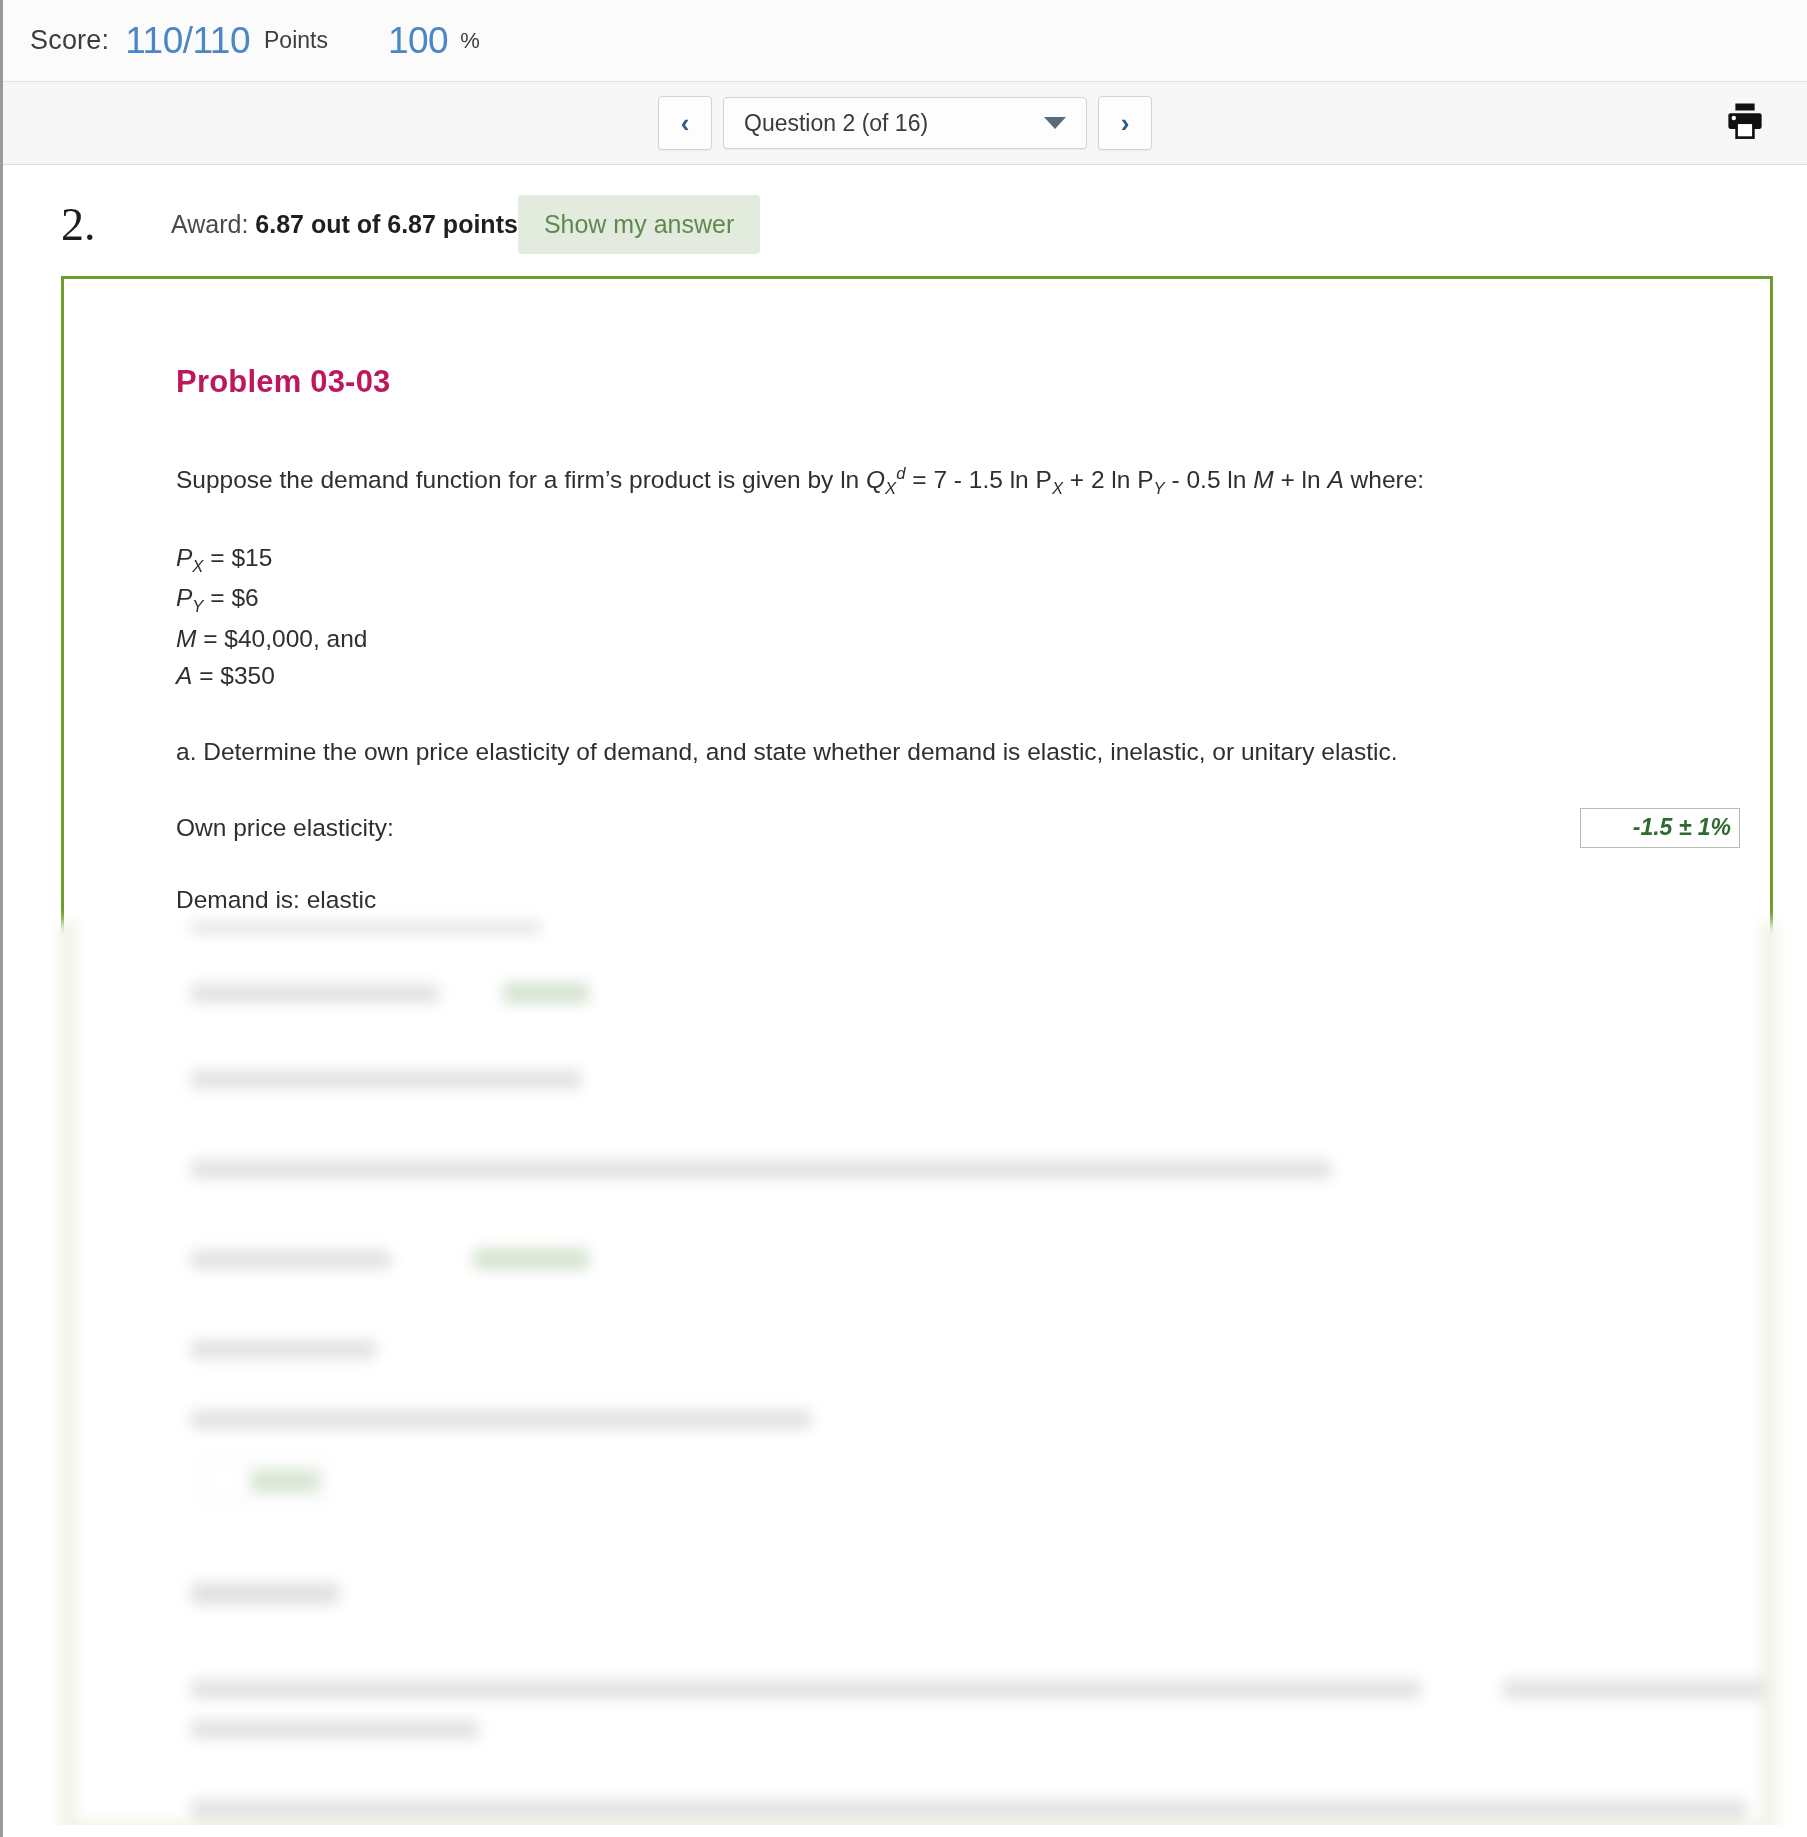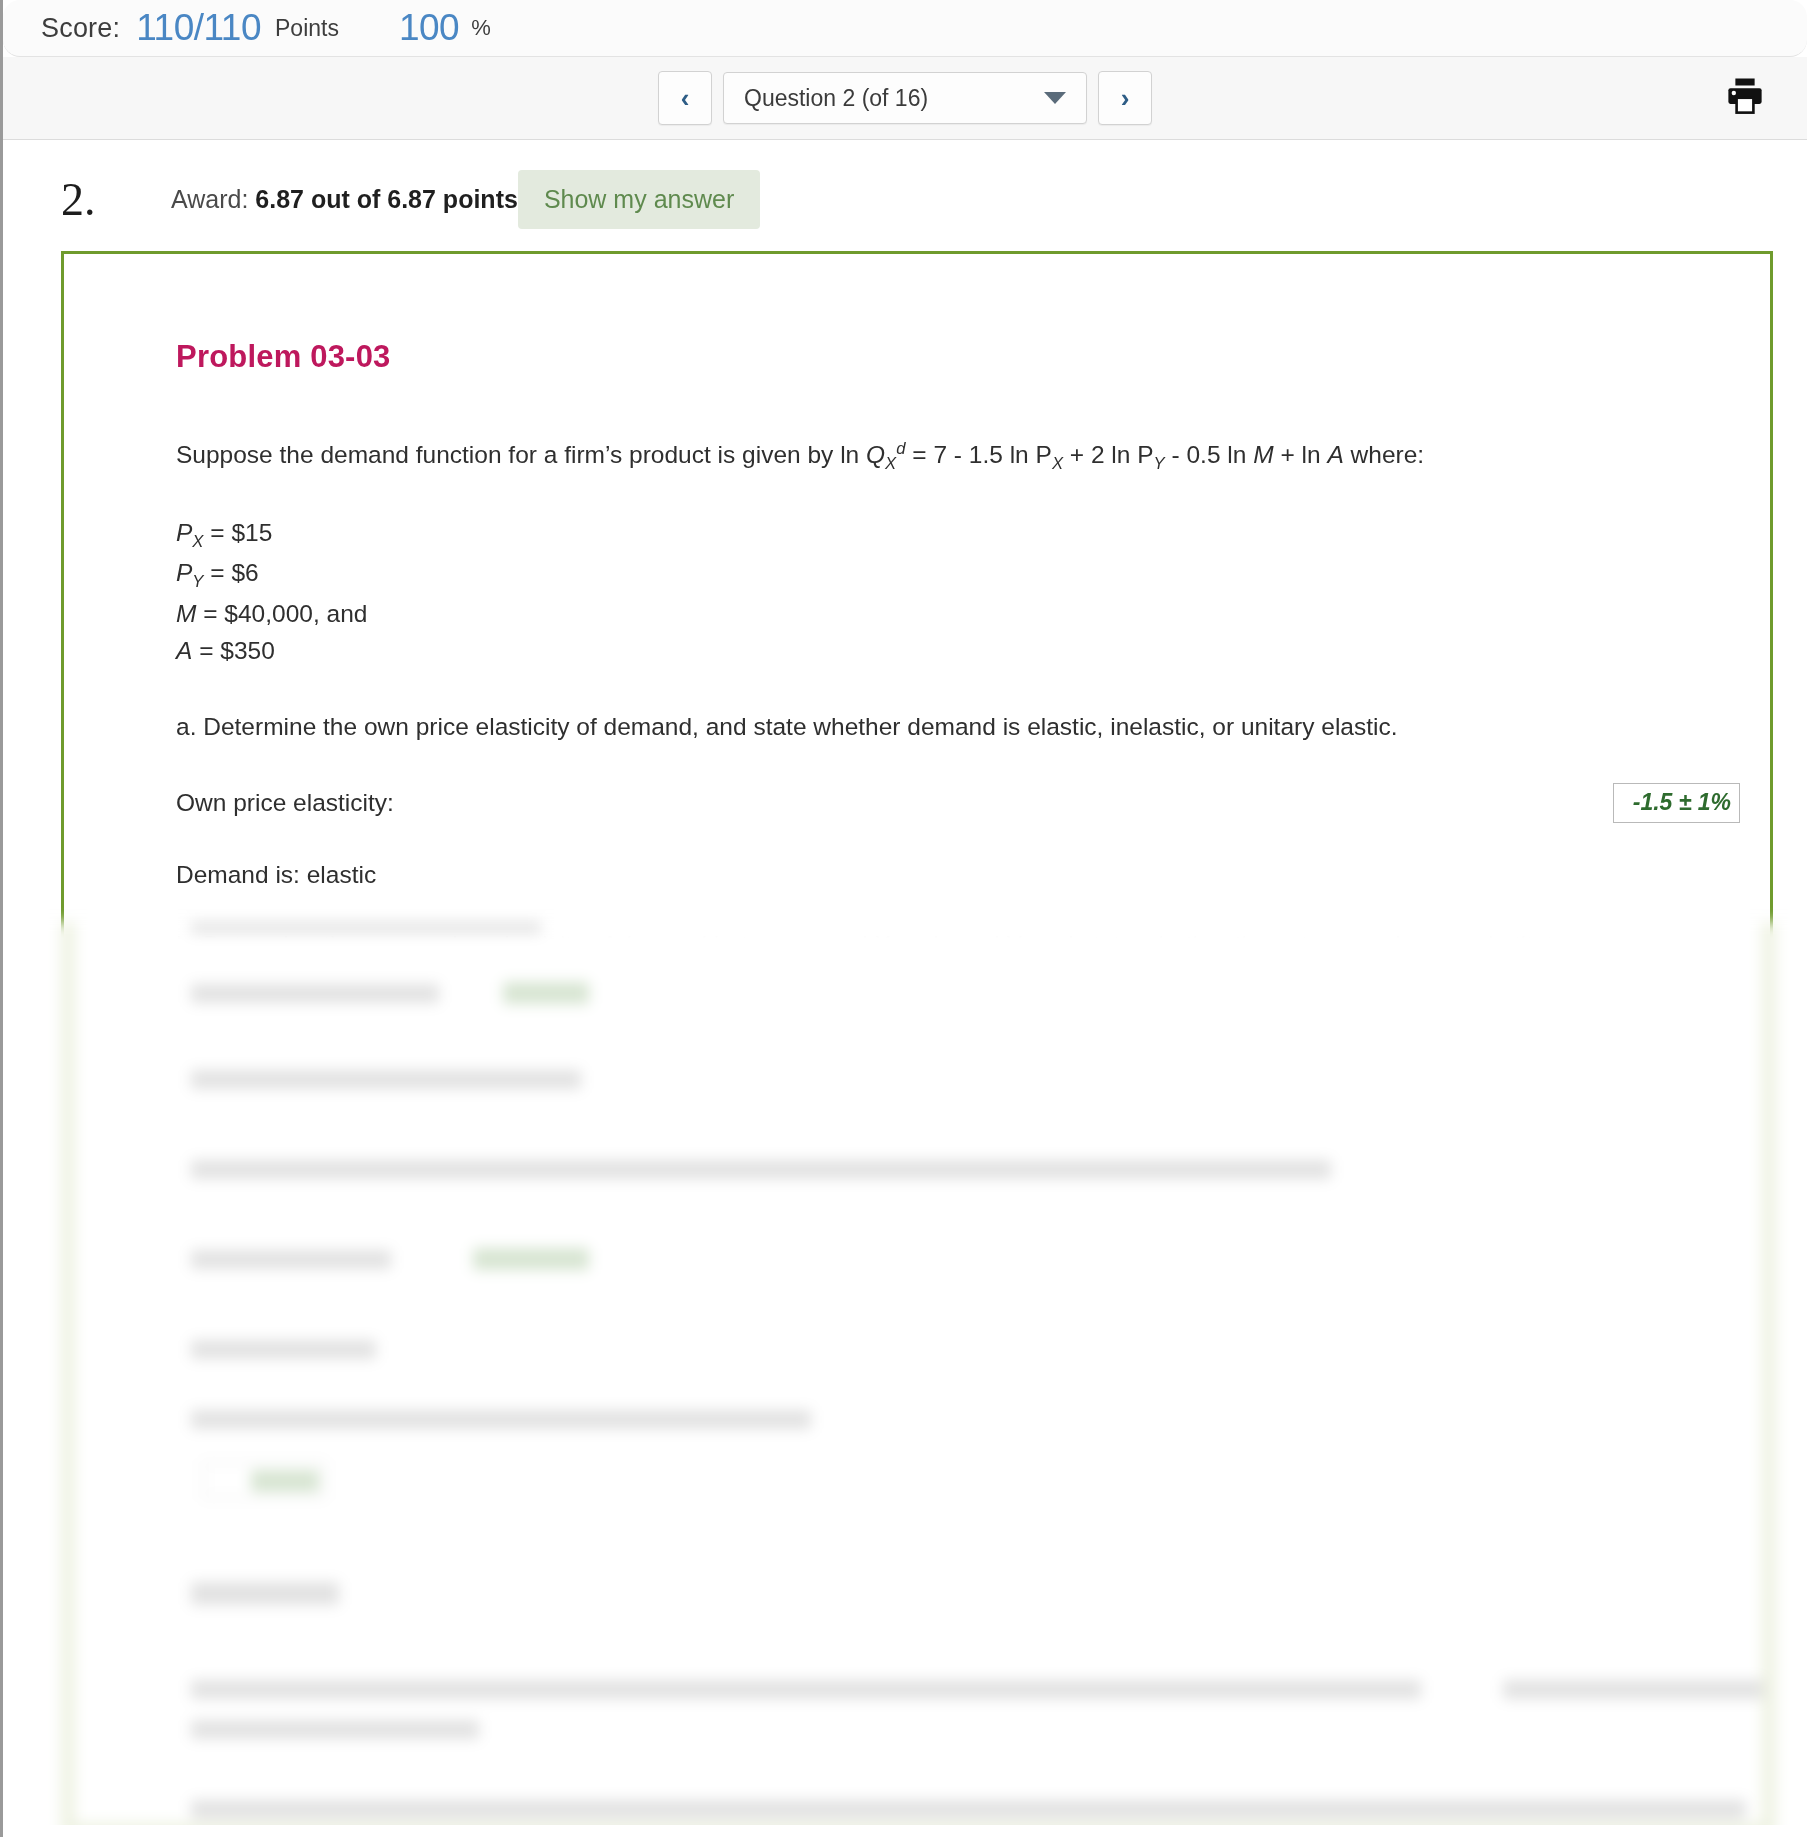--- a/index.html
+++ b/index.html
@@ -13,28 +13,27 @@
     width: 1807px;
     height: 1837px;
     overflow: hidden;
     background: #ffffff;
     border-left: 3px solid #9a9a9a;
     box-sizing: border-box;
   }
 
   
   .score-bar {
-    height: 57px;
+    height: 82px;
     background: #fbfbfb;
     display: flex;
     align-items: center;
-    padding-left: 38px;
+    padding-left: 27px;
     box-sizing: border-box;
     border-bottom: 1px solid #e3e3e3;
-    border-radius: 17px;
   }
   .score-label {
     font-size: 27px;
     color: #3d3d3d;
     letter-spacing: .2px;
   }
   .score-value {
     font-size: 37px;
     color: #4a87c4;
     margin-left: 16px;
@@ -178,21 +177,21 @@
   .answer-row {
     display: flex;
     align-items: center;
     font-size: 24.5px;
     color: #2f2f2f;
     margin: 0 0 38px 0;
     justify-content: space-between;
   }
   .answer-box {
     margin-left: 12px;
-    width: 127px;
+    width: 160px;
     height: 40px;
     border: 1px solid #b9b9b9;
     background: #ffffff;
     display: flex;
     align-items: center;
     justify-content: flex-end;
     padding-right: 8px;
     box-sizing: border-box;
   }
   .answer-val {

